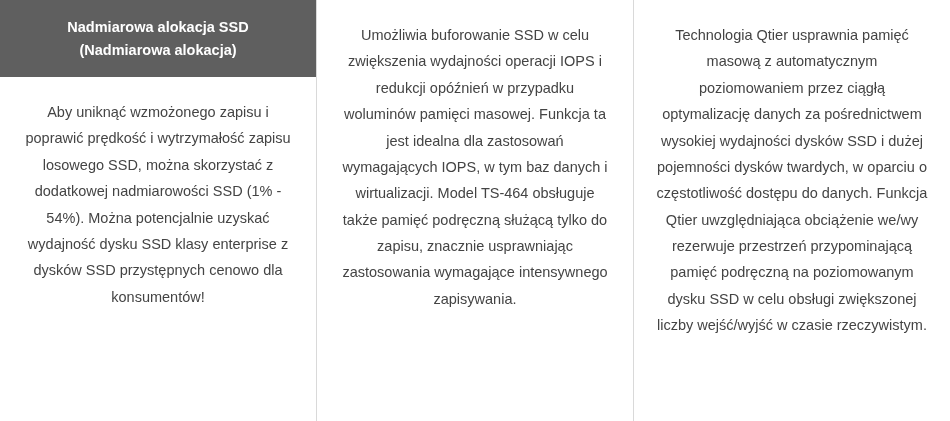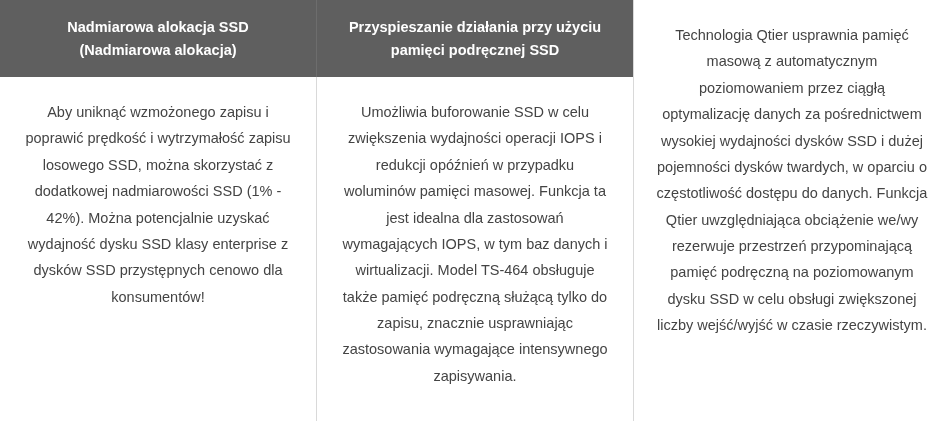--- a/index.html
+++ b/index.html
@@ -67,28 +67,25 @@
 </head>
 <body>
 
 <div class="table">
 
   <div class="col">
     <div class="col-head">
       <div class="head-inner">Nadmiarowa alokacja SSD (Nadmiarowa alokacja)</div>
     </div>
     <div class="col-body">
-      <p>Aby uniknąć wzmożonego zapisu i poprawić prędkość i wytrzymałość zapisu losowego SSD, można skorzystać z dodatkowej nadmiarowości SSD (1% - 42%). Można potencjalnie uzyskać wydajność dysku SSD klasy enterprise z dysków SSD przystępnych cenowo dla konsumentów!</p>
+      <p>Aby uniknąć wzmożonego zapisu i poprawić prędkość i wytrzymałość zapisu losowego SSD, można skorzystać z dodatkowej nadmiarowości SSD (1% - 54%). Można potencjalnie uzyskać wydajność dysku SSD klasy enterprise z dysków SSD przystępnych cenowo dla konsumentów!</p>
     </div>
   </div>
 
   <div class="col">
-    <div class="col-head">
-      <div class="head-inner">Przyspieszanie działania przy użyciu pamięci podręcznej SSD</div>
-    </div>
     <div class="col-body">
       <p>Umożliwia buforowanie SSD w celu zwiększenia wydajności operacji IOPS i redukcji opóźnień w przypadku woluminów pamięci masowej. Funkcja ta jest idealna dla zastosowań wymagających IOPS, w tym baz danych i wirtualizacji. Model TS-464 obsługuje także pamięć podręczną służącą tylko do zapisu, znacznie usprawniając zastosowania wymagające intensywnego zapisywania.</p>
     </div>
   </div>
 
   <div class="col">
     <div class="col-body">
       <p>Technologia Qtier usprawnia pamięć masową z automatycznym poziomowaniem przez ciągłą optymalizację danych za pośrednictwem wysokiej wydajności dysków SSD i dużej pojemności dysków twardych, w oparciu o częstotliwość dostępu do danych. Funkcja Qtier uwzględniająca obciążenie we/wy rezerwuje przestrzeń przypominającą pamięć podręczną na poziomowanym dysku SSD w celu obsługi zwiększonej liczby wejść/wyjść w czasie rzeczywistym.</p>
     </div>
   </div>

